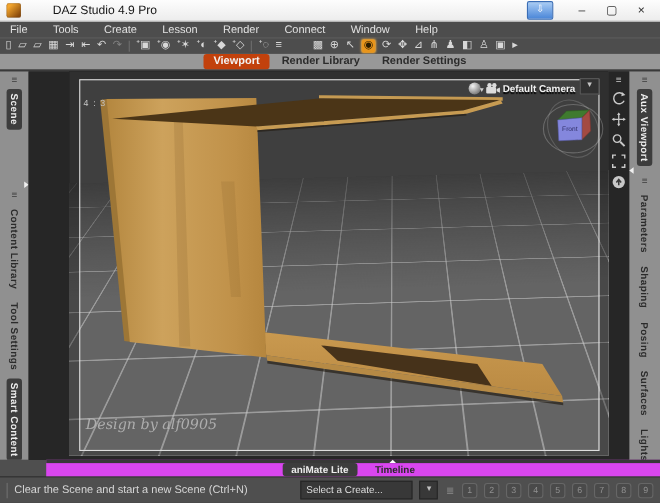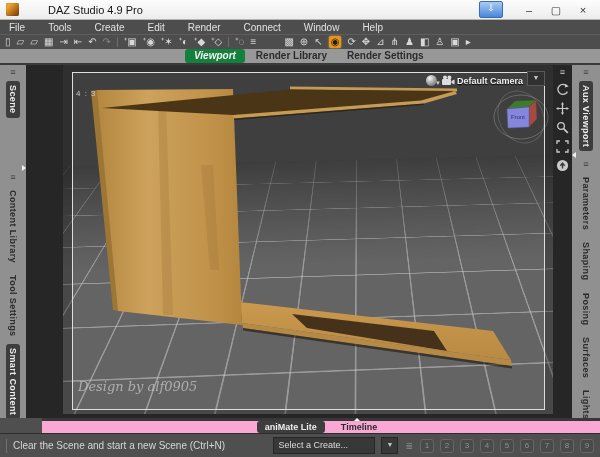--- a/index.html
+++ b/index.html
@@ -21,21 +21,21 @@
   .toolbar{height:14px;background:#4d4d4d;border-top:1px solid #5d5d5d;display:flex;align-items:center;gap:6px;padding:0 5px;font-size:10px;color:#d8d8d8;white-space:nowrap;}
   .tb-icon{line-height:12px;}
   .tb-icon.dim{opacity:.38;}
   .tb-icon.active{background:#e8951c;color:#2a1c00;border-radius:2px;padding:0 2px;box-shadow:0 0 2px #f7b245;}
   .tb-sep{width:1px;height:10px;background:#6d6d6d;flex:0 0 auto;}
   .tb-gap{width:16px;flex:0 0 auto;}
 
   
   .tabrow{height:16px;background:#989898;border-bottom:2px solid #3a3a3a;display:flex;align-items:center;gap:2px;padding-left:185px;box-sizing:border-box;}
   .tab{font-size:10px;font-weight:bold;color:#2c2c2c;padding:1px 9px 2px;border-radius:3px;}
-  .tab.active{background:#15803d;color:#f2f2f2;font-style:italic;}
+  .tab.active{background:#c2410c;color:#f2f2f2;}
 
   
   .main{flex:1;display:flex;background:#262626;min-height:0;}
   .dock{width:26px;background:#909090;display:flex;flex-direction:column;align-items:center;gap:4px;padding:2px 0;box-sizing:border-box;overflow:hidden;flex:0 0 auto;}
   .dock.right{width:28px;}
   .dock-menu{font-size:9px;color:#3a3a3a;line-height:10px;}
   .vtab{writing-mode:vertical-rl;font-size:9px;font-weight:bold;color:#2b2b2b;padding:4px 2px;letter-spacing:.4px;border-radius:3px;white-space:nowrap;}
   .vtab.active{background:#3d3d3d;color:#ededed;}
   .dock-divider{width:100%;height:1px;background:#6f6f6f;position:relative;}
   .dock-handle{width:0;height:0;position:absolute;top:-3px;}
@@ -63,21 +63,21 @@
   .cam-drop{width:16px;height:13px;background:#303030;border:1px solid #5a5a5a;color:#c4c4c4;font-size:7px;line-height:12px;text-align:center;margin-left:4px;}
   .viewcube{position:absolute;left:428px;top:22px;z-index:6;}
 
   
   .ctrlstrip{position:absolute;right:1px;top:0;width:17px;height:100%;display:flex;flex-direction:column;align-items:center;gap:6px;padding-top:2px;box-sizing:border-box;z-index:2;}
   .ctrl-menu{font-size:9px;color:#cfcfcf;line-height:10px;}
   .ctrl-icon{width:13px;height:13px;display:block;}
   .ctrl-icon svg{display:block;}
 
   
-  .bottomtabs{height:15px;background:#f9a8d4;border-top:3px solid #383838;display:flex;justify-content:center;align-items:center;gap:8px;position:relative;box-sizing:border-box;margin-left:42px;}
+  .bottomtabs{height:15px;background:#d946ef;border-top:3px solid #383838;display:flex;justify-content:center;align-items:center;gap:8px;position:relative;box-sizing:border-box;margin-left:42px;}
   .btab{font-size:9px;font-weight:bold;color:#2b2b2b;padding:1px 8px;border-radius:3px;}
   .btab.active{background:#3d3d3d;color:#ededed;}
   .up-handle{position:absolute;top:-3px;left:312px;width:0;height:0;border-left:3px solid transparent;border-right:3px solid transparent;border-bottom:3px solid #fff;}
 
   
   .statusbar{height:24px;background:#4f4f4f;border-top:1px solid #2d2d2d;display:flex;align-items:center;gap:6px;padding:0 6px;box-sizing:border-box;}
   .status-divider{width:1px;height:14px;background:#707070;}
   .status-msg{font-size:10px;color:#d6d6d6;flex:1;white-space:nowrap;overflow:hidden;}
   .lesson-select{width:92px;height:15px;background:#383838;border:1px solid #252525;color:#dcdcdc;font-size:9px;line-height:14px;padding:0 4px;box-sizing:content-box;white-space:nowrap;overflow:hidden;}
   .lesson-drop{width:15px;height:15px;background:#383838;border:1px solid #252525;color:#c0c0c0;font-size:7px;line-height:14px;text-align:center;}
@@ -95,21 +95,21 @@
     <div class="update-btn">⇩</div>
     <div class="winbtn">–</div>
     <div class="winbtn">▢</div>
     <div class="winbtn">×</div>
   </div>
 
   <div class="menubar">
     <span class="menu-item">File</span>
     <span class="menu-item">Tools</span>
     <span class="menu-item">Create</span>
-    <span class="menu-item">Edit</span>
+    <span class="menu-item">Lesson</span>
     <span class="menu-item">Render</span>
     <span class="menu-item">Connect</span>
     <span class="menu-item">Window</span>
     <span class="menu-item">Help</span>
   </div>
 
   <div class="toolbar">
     <span class="tb-icon">▯</span>
     <span class="tb-icon">▱</span>
     <span class="tb-icon">▱</span>

